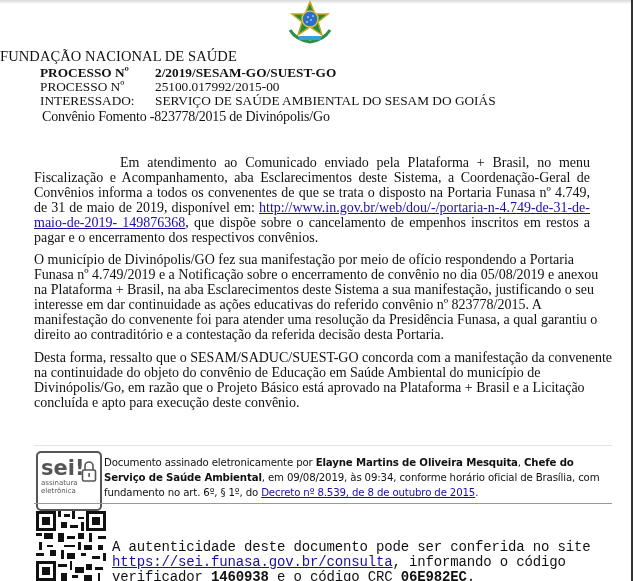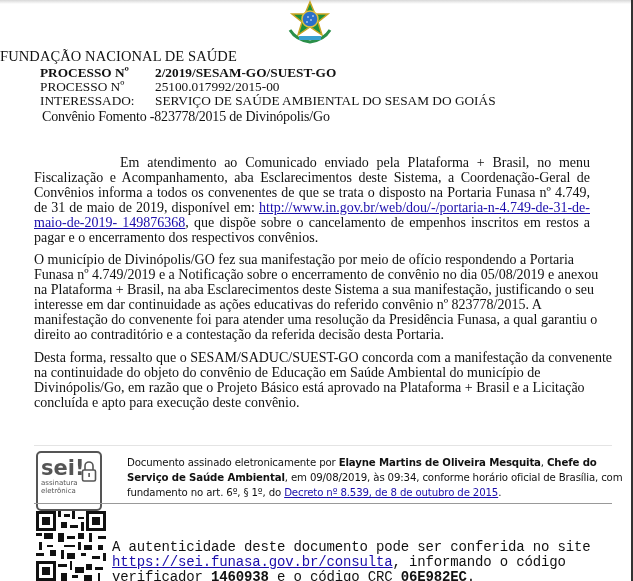--- a/index.html
+++ b/index.html
@@ -38,21 +38,21 @@
   .p3 { top: 350px; width: 580px; }
   a.lnk { color: #1a0dab; text-decoration: underline; }
   .hr { position: absolute; left: 34px; width: 578px; height: 1px; }
   .hr1 { top: 445px; background: #e4e4e4; }
   .hr2 { top: 503px; background: #999; }
   .sei-logo {
     position: absolute; left: 36px; top: 451px; width: 66px; height: 60px;
     border: 2px solid #555; border-radius: 5px; box-sizing: border-box; background: #fff;
   }
   .sei-text {
-    position: absolute; left: 127px; top: 455px; width: 500px;
+    position: absolute; left: 104px; top: 455px; width: 500px;
     font-family: "DejaVu Sans", sans-serif; font-size: 10.2px; line-height: 15px; color: #111;
     letter-spacing: -0.15px;
   }
   .qr { position: absolute; left: 36px; top: 511px; width: 70px; height: 70px; }
   .auth-text {
     position: absolute; left: 112px; top: 540px; width: 500px;
     font-family: Liberation Mono, monospace; font-size: 14px; line-height: 15px; color: #111;
     letter-spacing: -0.15px;
   }
 </style>

